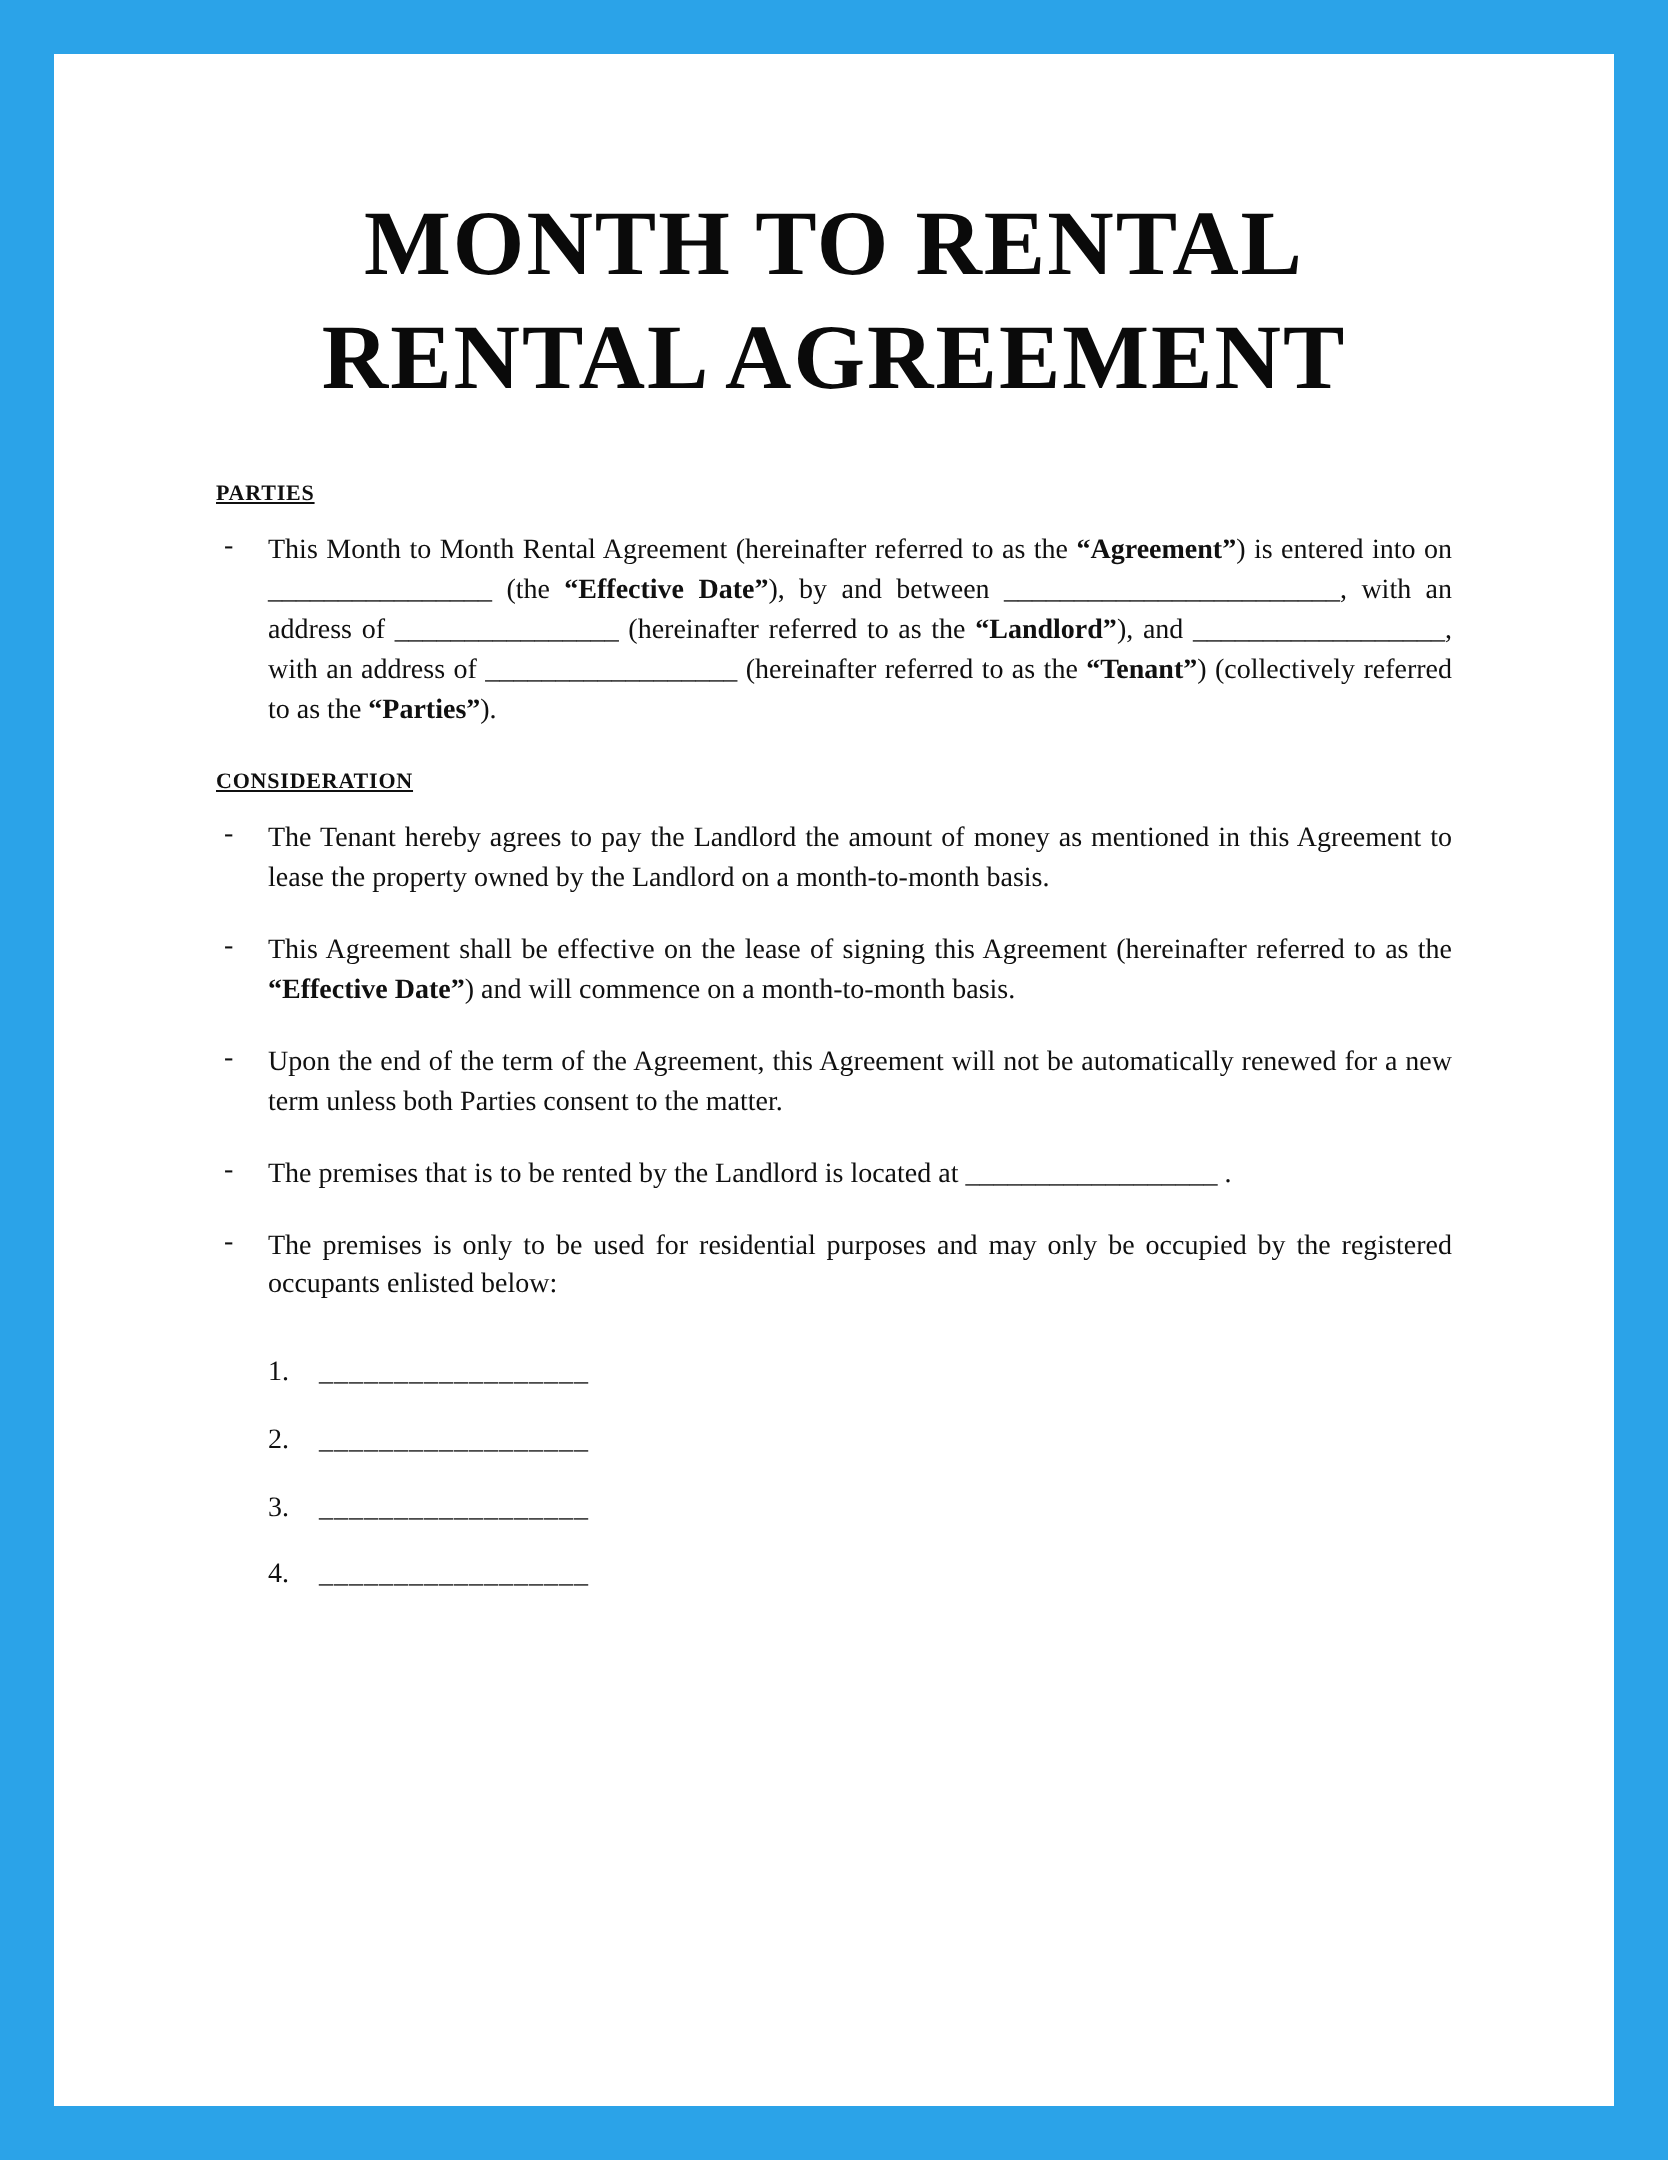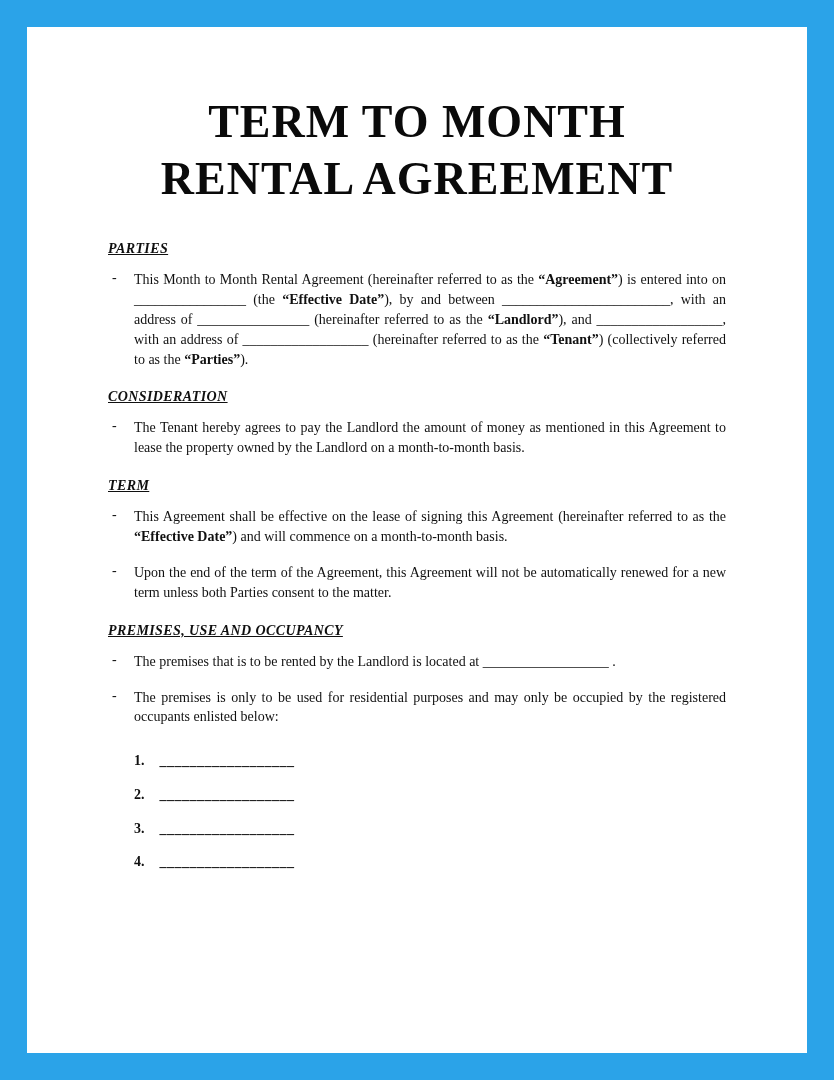--- a/index.html
+++ b/index.html
@@ -24,81 +24,78 @@
     text-align: center;
     font-weight: bold;
     font-size: 46px;
     line-height: 1.24;
     letter-spacing: 1px;
     color: #0a0a0a;
     margin: 0 0 34px 0;
   }
   .section-heading {
     font-weight: bold;
-    font-size: 14px;
+    font-size: 11px;
     letter-spacing: 0.4px;
     text-decoration: underline;
     margin: 20px 0 13px 0;
-    font-style: italic;
   }
   .para {
     display: flex;
     margin: 0 0 16px 0;
   }
   .dash {
     flex: 0 0 26px;
     padding-left: 4px;
     box-sizing: border-box;
   }
   .ptxt {
     flex: 1 1 auto;
     text-align: justify;
     line-height: 1.42;
   }
   .ptxt .b { font-weight: bold; font-family: Liberation Serif, serif; }
   .ptxt .u { }
-  .occupant-list { margin: 24px 0 0 26px; font-weight: bold; }
+  .occupant-list { margin: 24px 0 0 26px; }
   .orow { margin: 0 0 14px 0; line-height: 1.4; }
   .onum { display: inline-block; min-width: 22px; }
   .oline { letter-spacing: 0.5px; }
 </style>
 </head>
 <body>
 
 <div class="frame">
   <div class="page">
 
     <h1 class="title">
-      <span>TERM TO MONTH</span><br>
+      <span>MONTH TO RENTAL</span><br>
       <span>RENTAL AGREEMENT</span>
     </h1>
 
     <div class="section-heading">PARTIES</div>
     <div class="para">
       <span class="dash">-</span>
       <div class="ptxt"><span>This Month to Month Rental Agreement (hereinafter referred to as the </span><span class="b">“Agreement”</span><span>) is entered into on </span><span>________________</span><span> (the </span><span class="b">“Effective Date”</span><span>), by and between </span><span>________________________</span><span>, with an address of </span><span>________________</span><span> (hereinafter referred to as the </span><span class="b">“Landlord”</span><span>), and </span><span>__________________</span><span>, with an address of </span><span>__________________</span><span> (hereinafter referred to as the </span><span class="b">“Tenant”</span><span>) (collectively referred to as the </span><span class="b">“Parties”</span><span>).</span></div>
     </div>
 
     <div class="section-heading">CONSIDERATION</div>
     <div class="para">
       <span class="dash">-</span>
       <div class="ptxt"><span>The Tenant hereby agrees to pay the Landlord the amount of money as mentioned in this Agreement to lease the property owned by the Landlord on a month-to-month basis.</span></div>
     </div>
 
-    <div class="section-heading">TERM</div>
     <div class="para">
       <span class="dash">-</span>
       <div class="ptxt"><span>This Agreement shall be effective on the lease of signing this Agreement (hereinafter referred to as the </span><span class="b">“Effective Date”</span><span>) and will commence on a month-to-month basis.</span></div>
     </div>
     <div class="para">
       <span class="dash">-</span>
       <div class="ptxt"><span>Upon the end of the term of the Agreement, this Agreement will not be automatically renewed for a new term unless both Parties consent to the matter.</span></div>
     </div>
 
-    <div class="section-heading">PREMISES, USE AND OCCUPANCY</div>
     <div class="para">
       <span class="dash">-</span>
       <div class="ptxt"><span>The premises that is to be rented by the Landlord is located at </span><span>__________________</span><span> .</span></div>
     </div>
     <div class="para">
       <span class="dash">-</span>
       <div class="ptxt"><span>The premises </span><span class="u">is</span><span> only to be used for residential purposes and may only be occupied by the registered occupants enlisted below:</span></div>
     </div>
 
     <div class="occupant-list">

